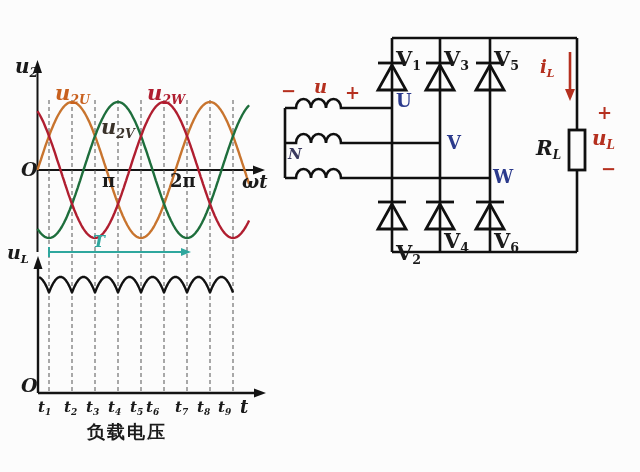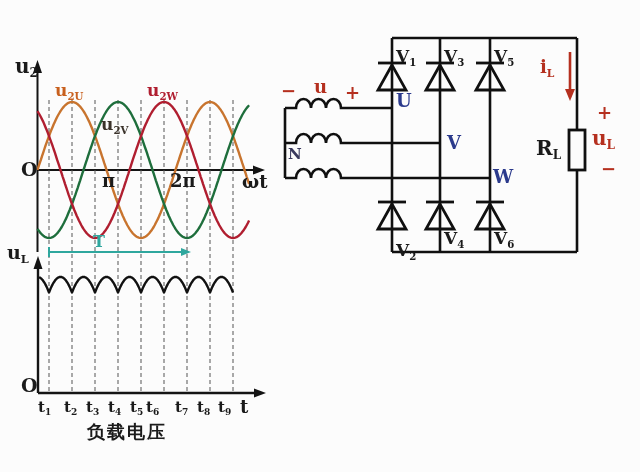--- a/index.html
+++ b/index.html
@@ -1,24 +1,24 @@
 <!DOCTYPE html>
 <html><head>
 <meta charset="utf-8">
 <style>
   html,body{margin:0;padding:0;background:#e8e8e8;}
   #stage{position:relative;width:640px;height:472px;background:#fcfcfc;overflow:hidden;
          font-family:"Liberation Sans","DejaVu Sans",sans-serif;}
   #art{position:absolute;left:0;top:0;}
   .lbl{position:absolute;white-space:nowrap;line-height:1;color:#1a1a1a;}
-  .math{font-family:"DejaVu Serif","Liberation Serif",serif;font-weight:bold;}
+  .math{font-family:"DejaVu Serif","Liberation Serif",serif;font-style:italic;font-weight:bold;}
   .mathn{font-family:"DejaVu Serif","Liberation Serif",serif;font-weight:bold;}
   .cjk{font-weight:600;letter-spacing:2px;color:#1b1b1b;}
   .lbl sub{font-size:60%;font-weight:bold;vertical-align:-0.35em;}
-  .s18{font-size:18px}.s19{font-size:19px}.s20{font-size:20px}.s17{font-size:17px}
+  .s18{font-size:18px}.s19{font-size:19px}.s20{font-size:20px}.s17{font-size:21px}
   .s16{font-size:16px}.s15{font-size:15px}
 </style>
 </head>
 <body>
 
 <div id="stage">
 
   <svg id="art" width="640" height="472" viewBox="0 0 640 472">
 
     <g stroke="#141414" stroke-width="2" fill="none">

